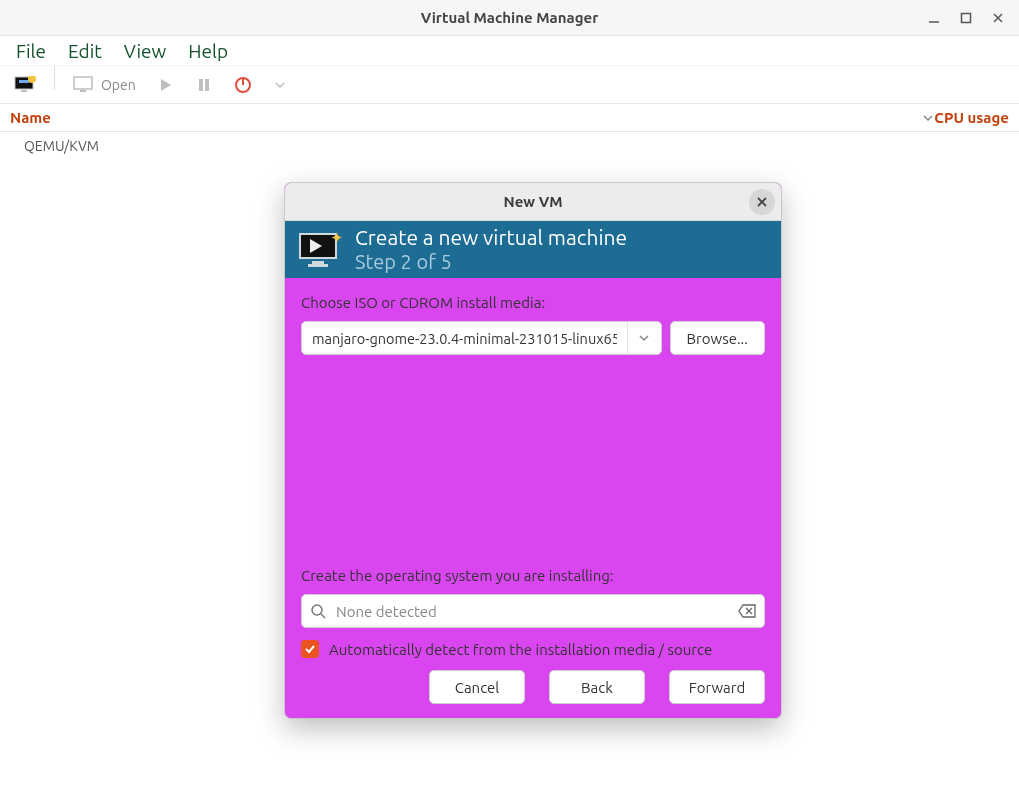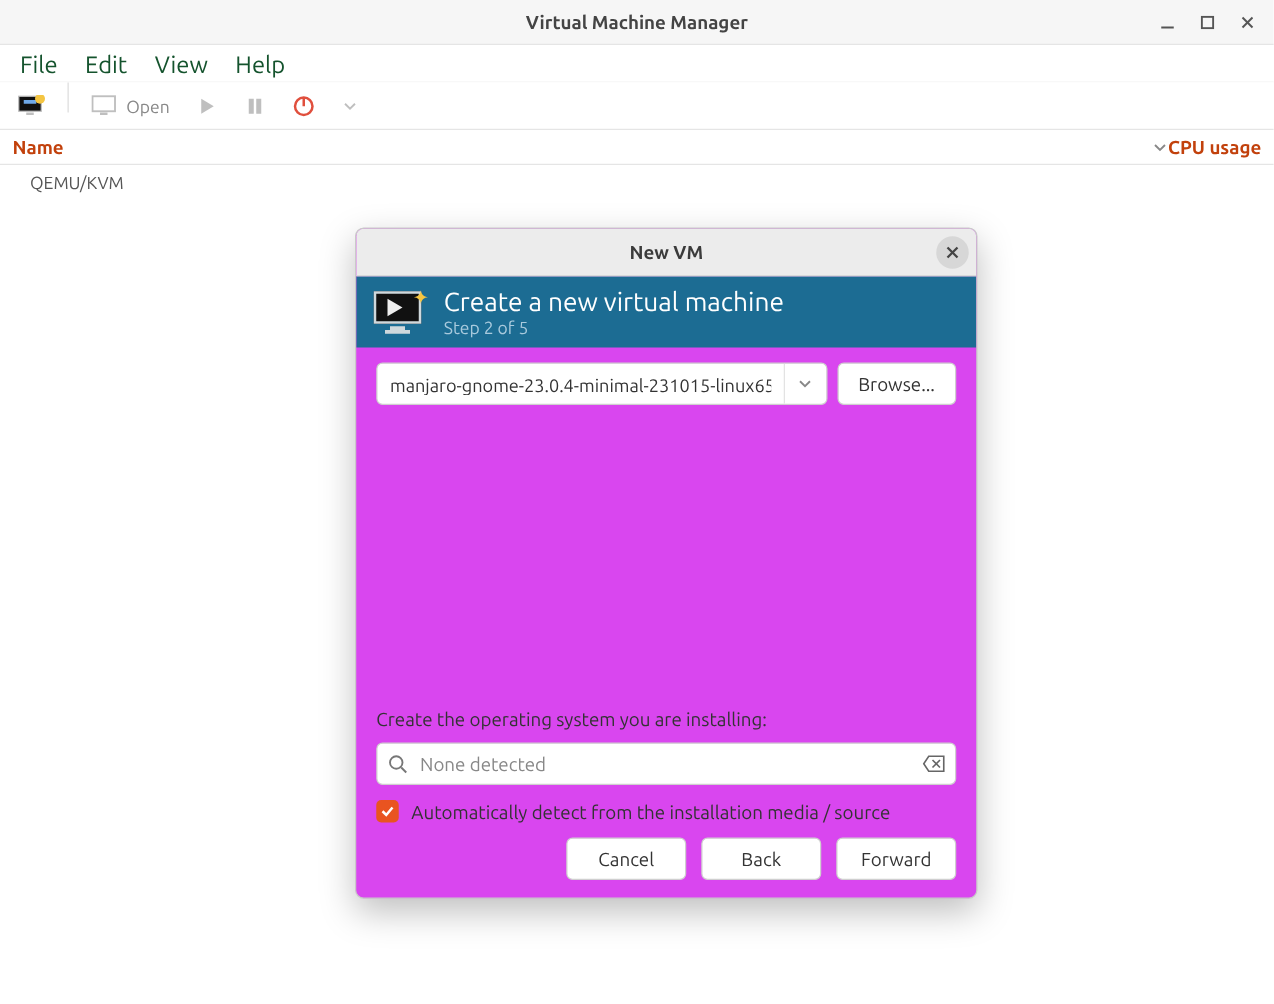--- a/index.html
+++ b/index.html
@@ -78,21 +78,21 @@
   .vm-play {
     position:absolute; left:11px; top:6px; width:0;height:0; border-left:12px solid #eee;
     border-top:7px solid transparent; border-bottom:7px solid transparent;
   }
   .vm-stand { position:absolute; left:13px; top:28px; width:12px; height:3px; background:#cfd8dc;}
   .vm-base  { position:absolute; left:9px; top:31px; width:20px; height:3px; background:#cfd8dc;}
   .vm-star  { position:absolute; right:-2px; top:-4px; color:#f4c542; font-size:15px;}
 
   .banner-texts { display:flex; flex-direction:column; line-height:1.2;}
   .banner-title { color:#fff; font-size:21px; }
-  .banner-step { color:#a9cadd; font-size:14px; }
+  .banner-step { color:#a9cadd; font-size:20px; }
 
   .dlg-body { flex:1; padding:12px 16px 0 16px; display:flex; flex-direction:column; }
   .label { font-size:15px; color:#333; margin-top:4px; margin-bottom:10px;}
 
   .combo-row { display:flex; gap:8px; }
   .combo {
     flex:1; display:flex; height:34px; border:1px solid #cfcfcf; border-radius:5px; background:#fff; overflow:hidden;
   }
   .combo input {
     flex:1; border:none; padding:0 10px; font-size:14.5px; color:#333; outline:none; background:transparent;
@@ -114,21 +114,21 @@
   .search input { flex:1; border:none; outline:none; font-size:15px; color:#333; background:transparent;}
   .search input::placeholder { color:#888; }
 
   .check-row { display:flex; align-items:center; gap:10px; margin-bottom:12px;}
   .chk {
     width:18px; height:18px; background:#e95420; border-radius:4px; display:flex; align-items:center;
     justify-content:center; color:#fff; font-size:13px;
   }
 
   .dlg-footer {
-    display:flex; justify-content:flex-end; gap:12px; padding:0 16px 14px 16px;
+    display:flex; justify-content:flex-end; gap:24px; padding:0 16px 14px 16px;
   }
   .dlg-footer .btn { min-width:96px; }
 
   svg { display:block; }
 </style>
 </head>
 <body>
 
 <div class="titlebar">
   <span class="title">Virtual Machine Manager</span>
@@ -233,20 +233,21 @@
         <div class="vm-base"></div>
       <div class="vm-star">✦</div>
     </div>
     <div class="banner-texts">
       <div class="banner-title">Create a new virtual machine</div>
       <div class="banner-step">Step 2 of 5</div>
     </div>
   </div>
 
   <div class="dlg-body">
+    <div class="label">Choose ISO or CDROM install media:</div>
     <div class="combo-row">
       <div class="combo">
         <input value="manjaro-gnome-23.0.4-minimal-231015-linux65.iso" style="">
         <div class="dd">
           <svg width="12" height="12">
               <polyline points="2,4 6,8 10,4" fill="none" stroke="#888" stroke-width="1.5"></polyline>
             </svg>
         </div>
       </div>
       <div class="btn">

